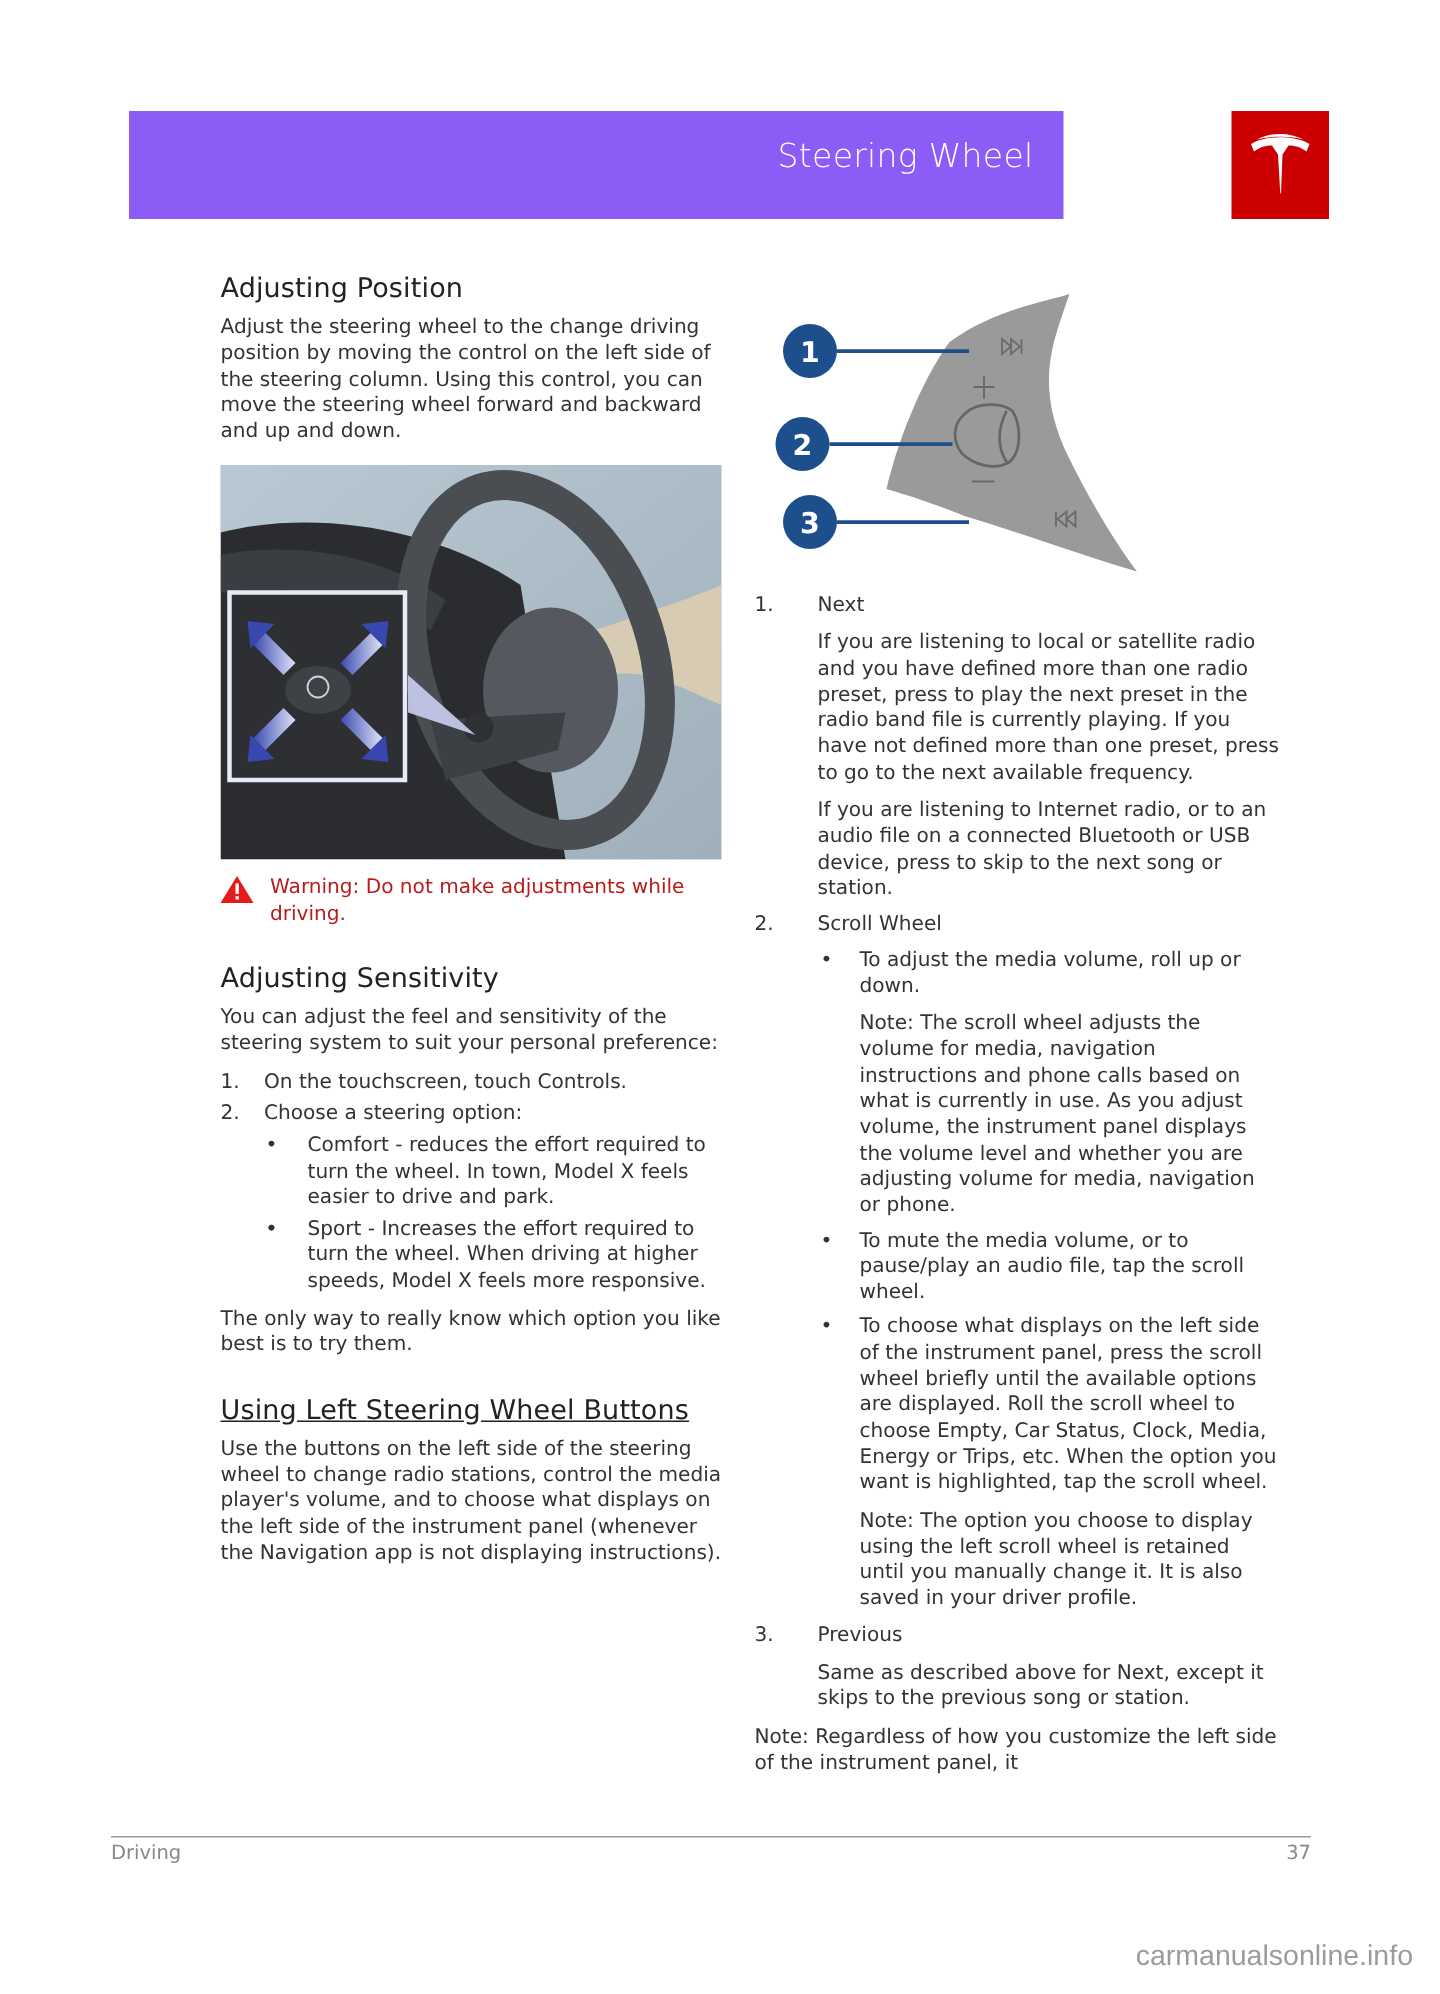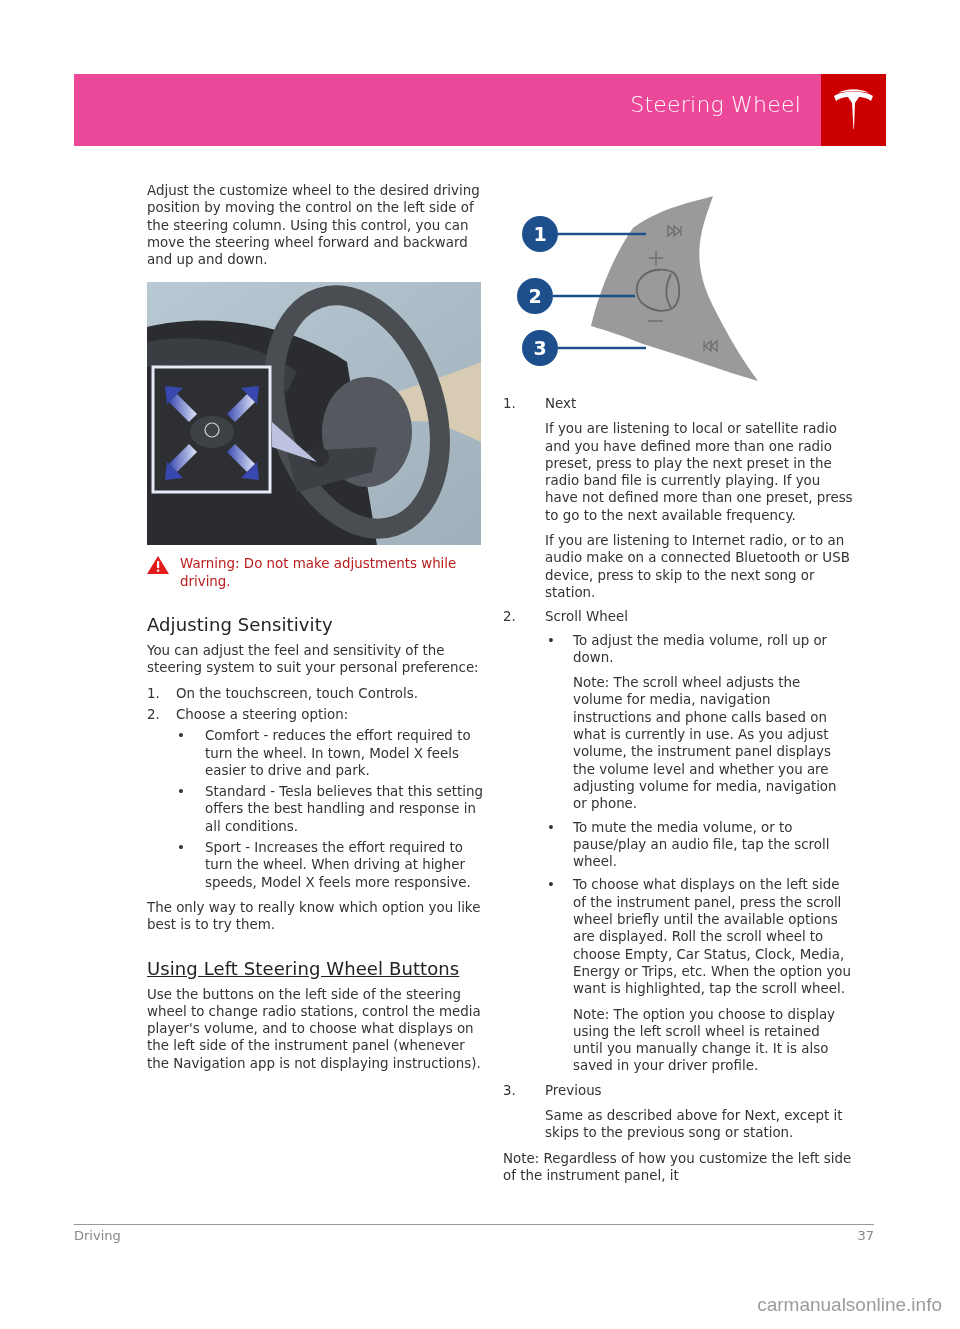--- a/index.html
+++ b/index.html
@@ -1,18 +1,18 @@
 <!DOCTYPE html>
 <html><head>
 <meta charset="utf-8">
 <style>
   html, body { margin:0; padding:0; }
   body { width:960px; height:1329px; background:#ffffff; position:relative; overflow:hidden;
          font-family:"DejaVu Sans", sans-serif; color:#222; }
-  .header { position:absolute; left:74px; top:74px; width:747px; height:72px; background:#ec4899; }
+  .header { position:absolute; left:86px; top:74px; width:623px; height:72px; background:#8b5cf6; }
   .header-title { position:absolute; right:20px; top:18px; font-size:22px; color:#ffffff; letter-spacing:0.2px; font-weight:300; }
   .logo-box { position:absolute; left:821px; top:74px; width:65px; height:72px; background:#cc0000; }
   .col-left { position:absolute; left:147px; top:182px; width:340px; }
   .col-right { position:absolute; left:503px; top:182px; width:350px; }
   h2 { font-size:18px; font-weight:normal; margin:0 0 7px 0; color:#222; letter-spacing:0.1px; }
   p { font-size:13.4px; line-height:17.3px; margin:0; color:#333; }
   .mt { margin-top:8px; }
   .photo { position:relative; width:334px; height:263px; margin:14px 0 10px 0; background:#b7c7d1; overflow:hidden; }
   .warning { position:relative; padding-left:33px; margin-top:10px; font-size:13.4px; line-height:17.3px; color:#b91c1c; }
   .warn-icon { position:absolute; left:0; top:1px; }
@@ -39,21 +39,22 @@
   <div class="header-title">Steering Wheel</div>
 </div>
 <div class="logo-box">
   <svg width="65" height="72" viewBox="0 0 65 72">
     <path d="M13 22 C22 16 43 16 52 22 L50 27 C46 24 42 23 38 23 L34 29 L33 55 L32.5 55 L31 29 L27 23 C23 23 19 24 15 27 Z" fill="#ffffff"></path>
     <path d="M17 19 C26 14 39 14 48 19 C40 16.5 25 16.5 17 19 Z" fill="#ffffff"></path>
   </svg>
 </div>
 
 <div class="col-left">
-  <p>Adjust the customize wheel to the desired driving position by moving the control on the left side of the steering column. Using this control, you can move the steering wheel forward and backward and up and down.</p>
+  <h2>Adjusting Position</h2>
+  <p>Adjust the steering wheel to the change driving position by moving the control on the left side of the steering column. Using this control, you can move the steering wheel forward and backward and up and down.</p>
 
   <div class="photo">
     <svg width="334" height="263" viewBox="0 0 334 263">
       <defs>
         <linearGradient id="bg" x1="0" y1="0" x2="1" y2="1">
           <stop offset="0" stop-color="#b9c9d3"></stop>
             <stop offset="1" stop-color="#9fb0ba"></stop>
         </linearGradient>
         <linearGradient id="arrow" x1="0" y1="0" x2="1" y2="0">
           <stop offset="0" stop-color="#3a4bb0"></stop>
@@ -114,21 +115,20 @@
     <span class="ol-num">2.</span>
     <span>Choose a steering option:</span>
   </div>
   <div class="ul">
     <div class="ul-item">
       <span class="ul-bullet">•</span>
       <span>Comfort - reduces the effort required to turn the wheel. In town, Model X feels easier to drive and park.</span>
     </div>
     <div class="ul-item">
       <span class="ul-bullet">•</span>
-      <span>Standard - Tesla believes that this setting offers the best handling and response in all conditions.</span>
     </div>
     <div class="ul-item">
       <span class="ul-bullet">•</span>
       <span>Sport - Increases the effort required to turn the wheel. When driving at higher speeds, Model X feels more responsive.</span>
     </div>
   </div>
   <p class="mt">The only way to really know which option you like best is to try them.</p>
 
   <h2 style="margin-top:24px;text-decoration:underline;">Using Left Steering Wheel Buttons</h2>
   <p>Use the buttons on the left side of the steering wheel to change radio stations, control the media player's volume, and to choose what displays on the left side of the instrument panel (whenever the Navigation app is not displaying instructions).</p>
@@ -178,21 +178,21 @@
         <text x="27" y="169" text-anchor="middle" font-family="DejaVu Sans, sans-serif" font-weight="bold" font-size="19" fill="#fff">3</text>
       </g>
     </svg>
   </div>
 
   <div class="r-ol">
     <span class="ol-num">1.</span>
     <span>Next</span>
   </div>
   <div class="rbody">If you are listening to local or satellite radio and you have defined more than one radio preset, press to play the next preset in the radio band file is currently playing. If you have not defined more than one preset, press to go to the next available frequency.</div>
-  <div class="rbody">If you are listening to Internet radio, or to an audio make on a connected Bluetooth or USB device, press to skip to the next song or station.</div>
+  <div class="rbody">If you are listening to Internet radio, or to an audio file on a connected Bluetooth or USB device, press to skip to the next song or station.</div>
 
   <div class="r-ol">
     <span class="ol-num">2.</span>
     <span>Scroll Wheel</span>
   </div>
   <div class="r-ul">
     <span class="ul-bullet">•</span>
     <span>To adjust the media volume, roll up or down.</span>
   </div>
   <div class="r-note">Note: The scroll wheel adjusts the volume for media, navigation instructions and phone calls based on what is currently in use. As you adjust volume, the instrument panel displays the volume level and whether you are adjusting volume for media, navigation or phone.</div>

